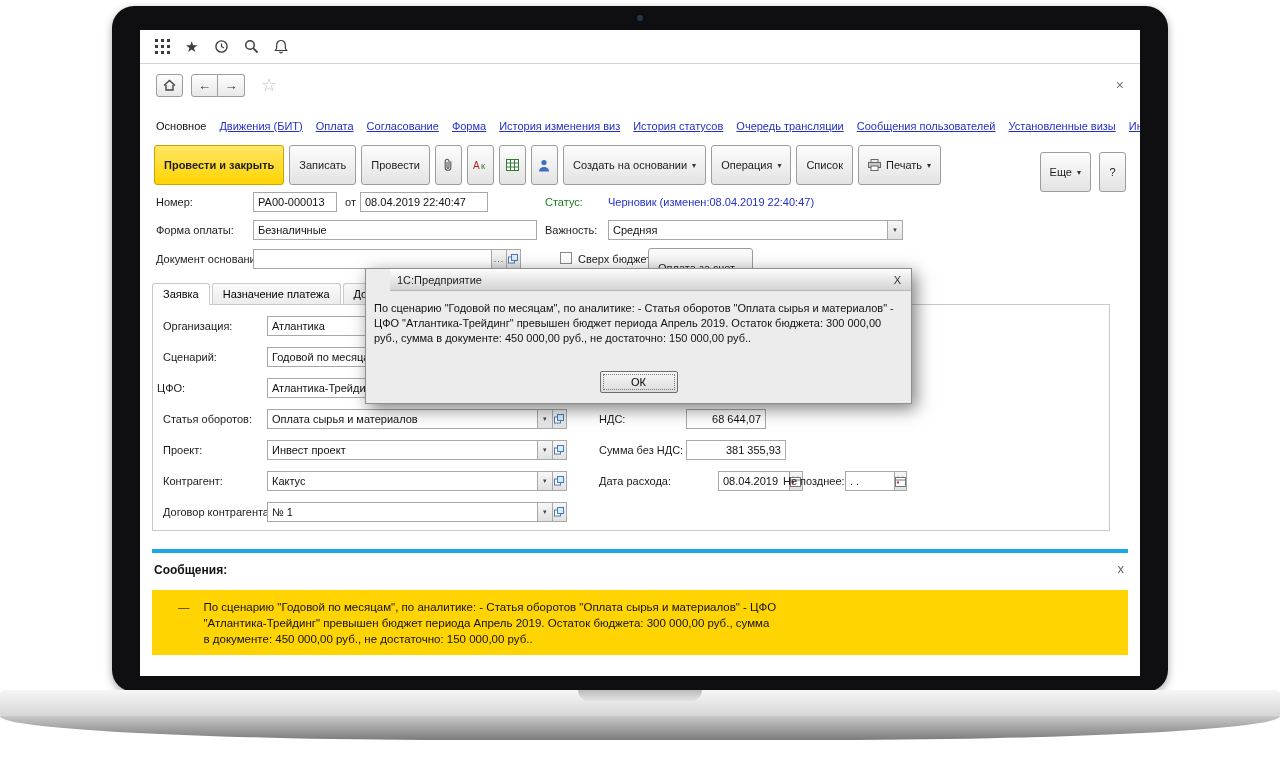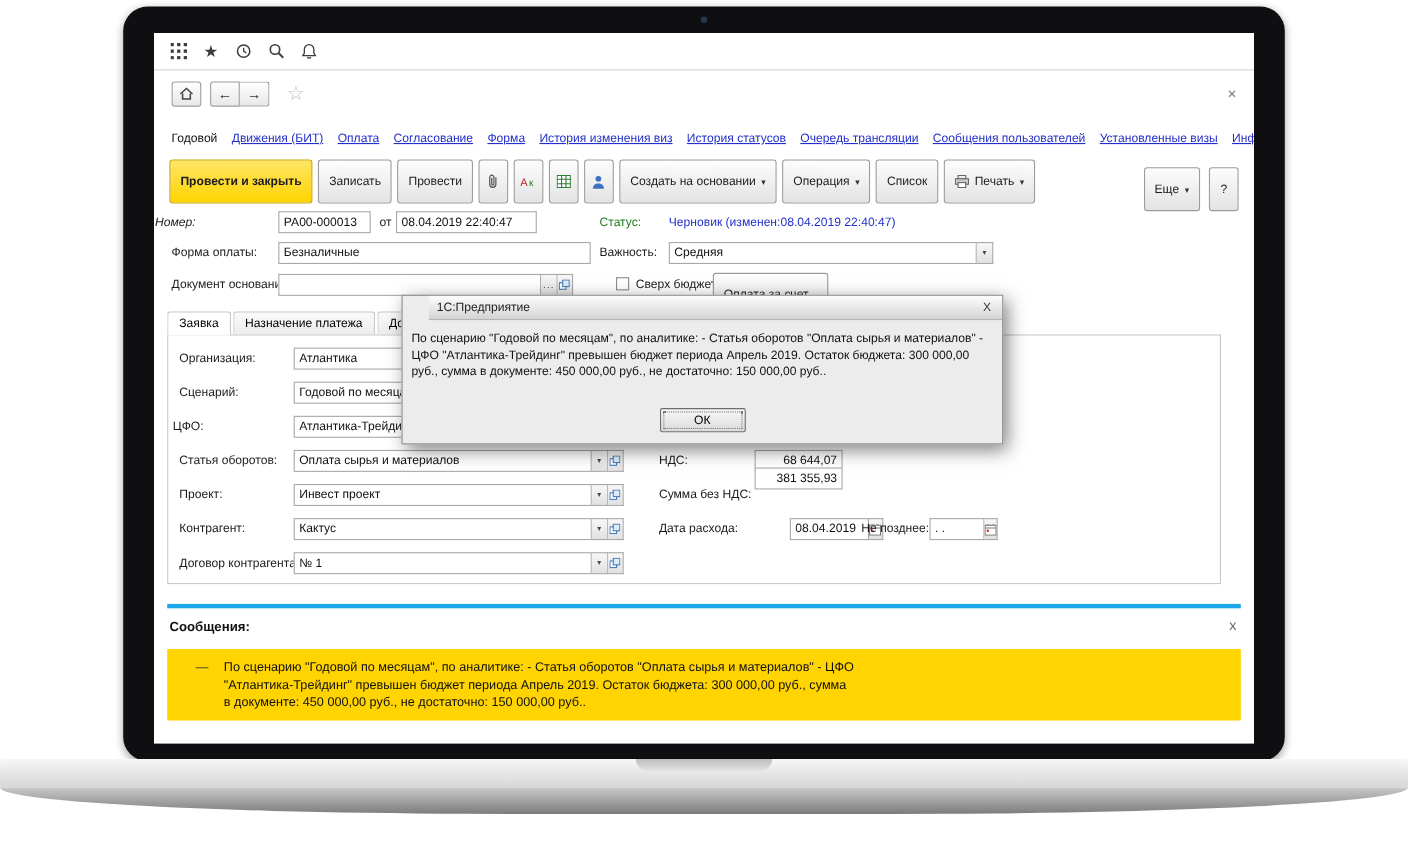--- a/index.html
+++ b/index.html
@@ -129,21 +129,21 @@
       </button>
       <span class="nav-group">
         <button class="sq-btn">←</button>
         <button class="sq-btn">→</button>
       </span>
       <span class="fav-star">☆</span>
       <span class="hdr-close">×</span>
     </div>
 
     <div class="navlinks">
-      <span class="nav-current">Годовой</span>
+      <span class="nav-current">Основное</span>
       <a class="nav-link">Движения (БИТ)</a>
       <a class="nav-link">Оплата</a>
       <a class="nav-link">Согласование</a>
       <a class="nav-link">Форма</a>
       <a class="nav-link">История изменения виз</a>
       <a class="nav-link">История статусов</a>
       <a class="nav-link">Очередь трансляции</a>
       <a class="nav-link">Сообщения пользователей</a>
       <a class="nav-link">Установленные визы</a>
       <a class="nav-link">Информация</a>
@@ -199,21 +199,21 @@
       </button>
     </div>
     <div class="tb-right">
       <button class="btn">
         <span>Еще</span>
         <span class="arr">▾</span>
       </button>
       <button class="btn iconb">?</button>
     </div>
 
-    <span class="lbl" style="left:1px; top:166px;font-style:italic;">Номер:</span>
+    <span class="lbl" style="left:16px; top:166px;">Номер:</span>
     <div class="field" style="left:113px; top:162px; width:84px;">
       <input class="input" value="РА00-000013" style="">
     </div>
     <span class="lbl" style="left:205px; top:166px;">от</span>
     <div class="field" style="left:220px; top:162px; width:128px;">
       <input class="input" value="08.04.2019 22:40:47" style="">
     </div>
     <span class="lbl status-label" style="left:405px; top:166px;">Статус:</span>
     <span class="lbl status-link" style="left:468px; top:166px;">Черновик (изменен:08.04.2019 22:40:47)</span>
 
@@ -307,21 +307,21 @@
         <input class="input" value="Инвест проект" style="">
         <button class="cbtn">▾</button>
         <button class="cbtn">
             <svg width="10" height="10" viewBox="0 0 10 10">
               <rect x="0.5" y="3" width="6" height="6" fill="#fff" stroke="#4a7ab5"></rect>
               <rect x="3.5" y="0.5" width="6" height="6" fill="#dcebf9" stroke="#4a7ab5"></rect>
             </svg>
           </button>
       </div>
       <span class="lbl" style="left:446px; top:139px;">Сумма без НДС:</span>
-      <div class="field" style="left:533px; top:120px; width:80px;">
+      <div class="field" style="left:533px; top:135px; width:100px;">
         <input class="input num" value="381 355,93" style="">
       </div>
 
       <span class="lbl" style="left:10px; top:170px;">Контрагент:</span>
       <div class="field" style="left:114px; top:166px; width:300px;">
         <input class="input" value="Кактус" style="">
         <button class="cbtn">▾</button>
         <button class="cbtn">
             <svg width="10" height="10" viewBox="0 0 10 10">
               <rect x="0.5" y="3" width="6" height="6" fill="#fff" stroke="#4a7ab5"></rect>

